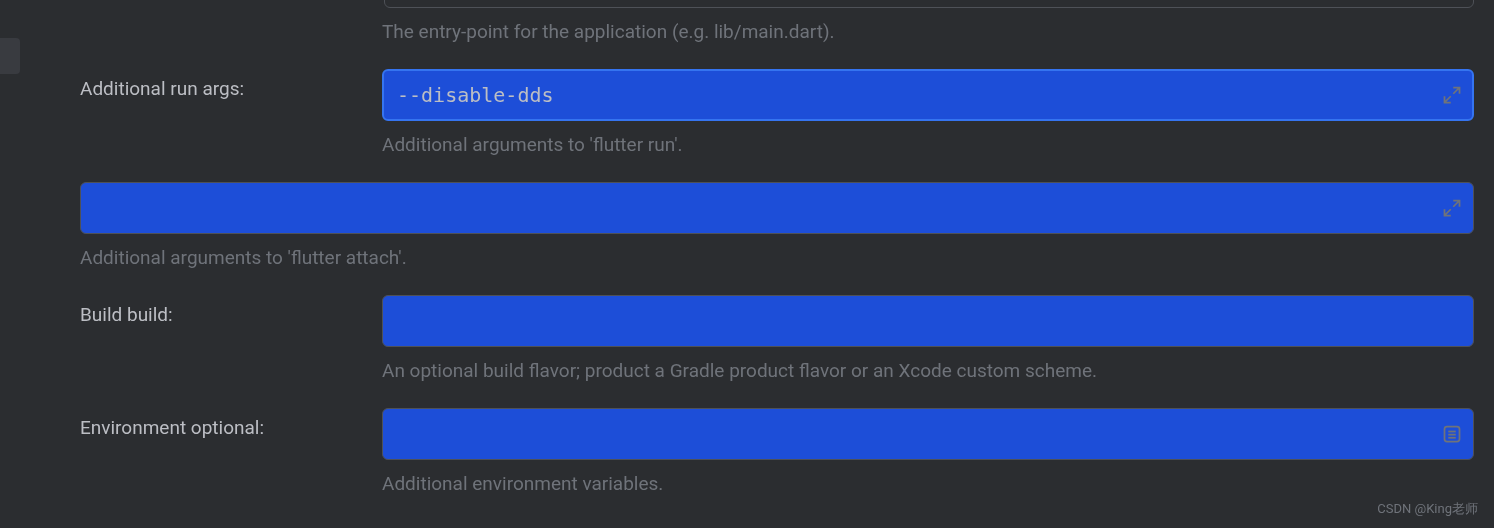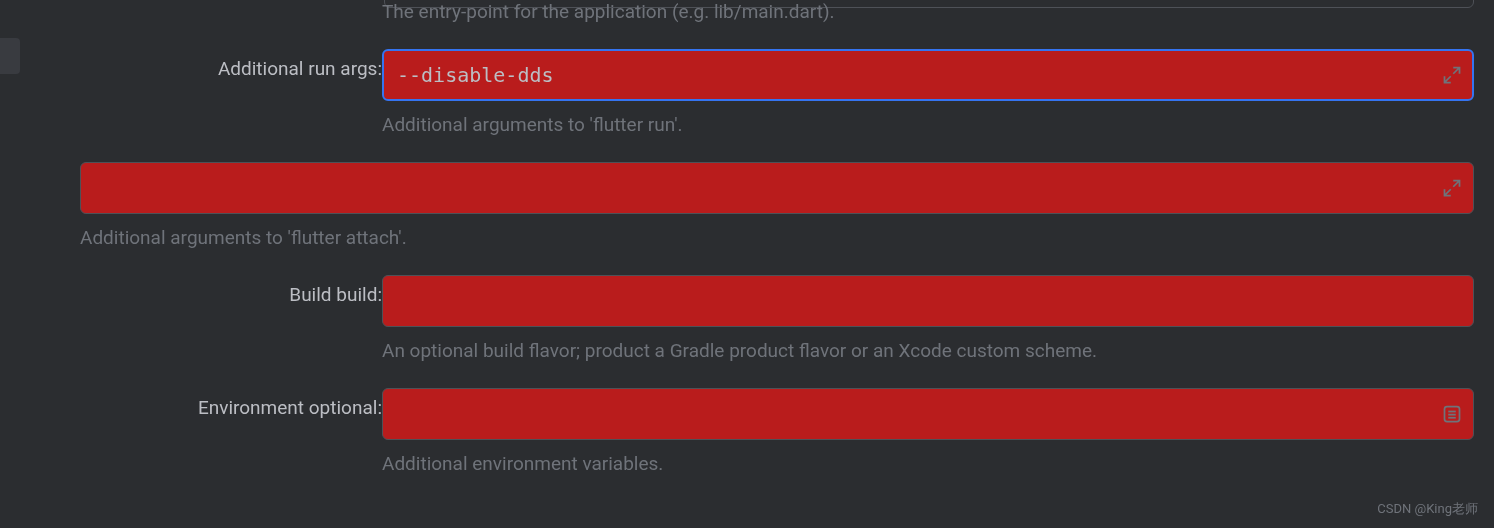--- a/index.html
+++ b/index.html
@@ -45,54 +45,53 @@
       display: flex;
       align-items: flex-start;
       margin-bottom: 0;
     }
     .label-cell {
       width: 302px;
       flex-shrink: 0;
       color: #bcbec4;
       padding-top: 8px;
       font-size: 19px;
-      text-align: right;
     }
     .input-cell {
       flex: 1;
       display: flex;
       flex-direction: column;
     }
     .input-wrapper {
       position: relative;
       width: 100%;
     }
     .text-input {
       width: 100%;
       height: 52px;
-      background: #b91c1c;
+      background: #1d4ed8;
       border: 1.5px solid #4e5157;
       border-radius: 6px;
       color: #bcbec4;
       font-family: "SF Mono", Menlo, Monaco, Consolas, monospace;
       font-size: 20px;
       padding: 0 44px 0 14px;
       outline: none;
     }
     .text-input.focused {
       border: 2px solid #3574f0;
       padding: 0 43px 0 13px;
     }
     .hint-text {
       color: #6f737a;
       font-size: 19px;
       margin: 12px 0 26px 0;
     }
     .hint-text.first {
-      margin-top: 0;
+      margin-top: 20px;
       margin-bottom: 26px;
     }
     .expand-icon {
       position: absolute;
       right: 12px;
       top: 50%;
       transform: translateY(-50%);
       width: 20px;
       height: 20px;
       color: #6f737a;

